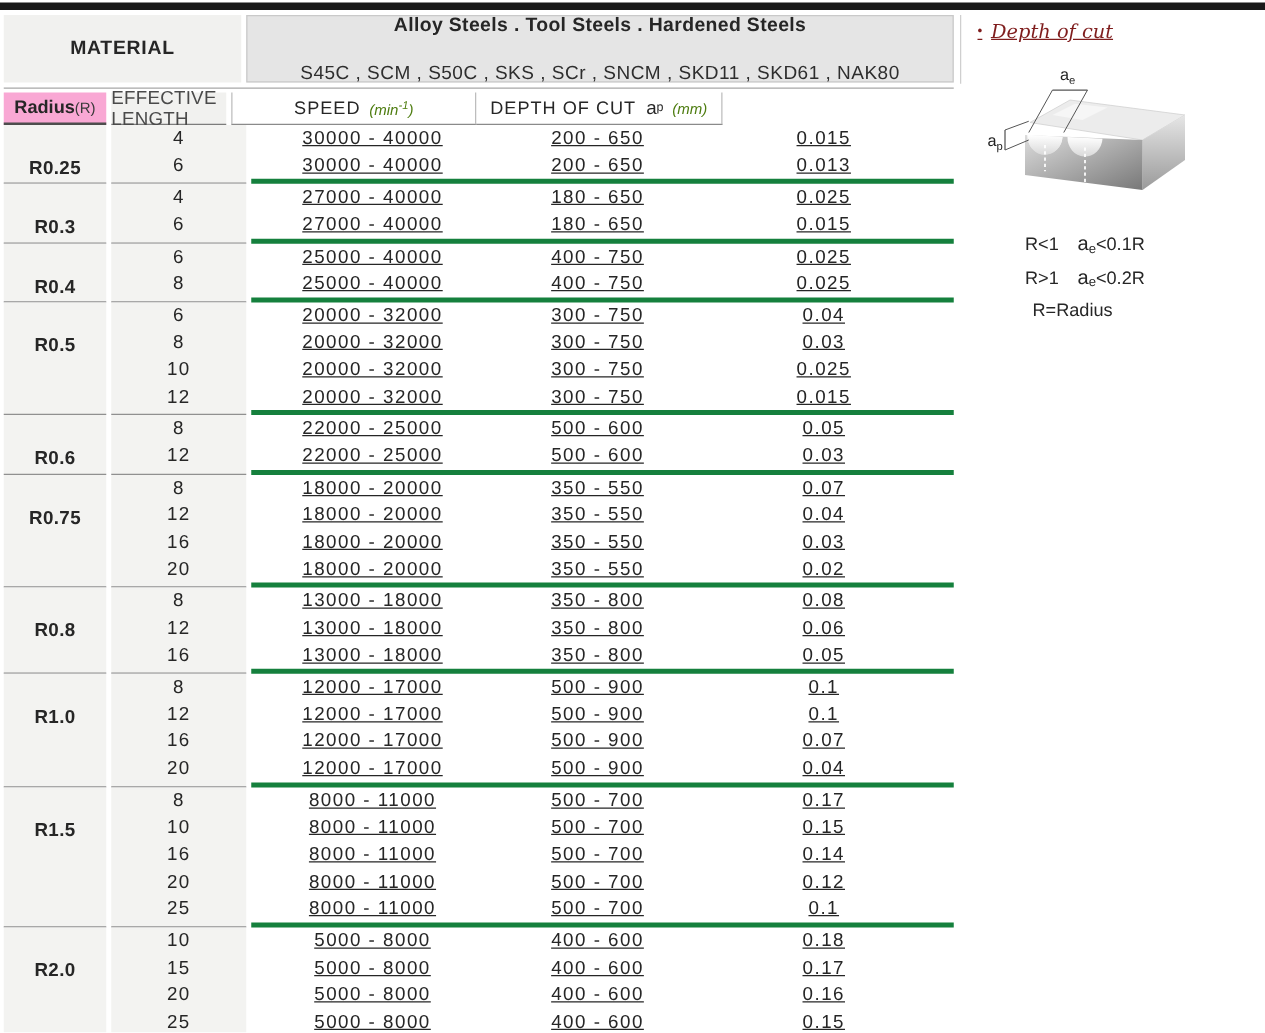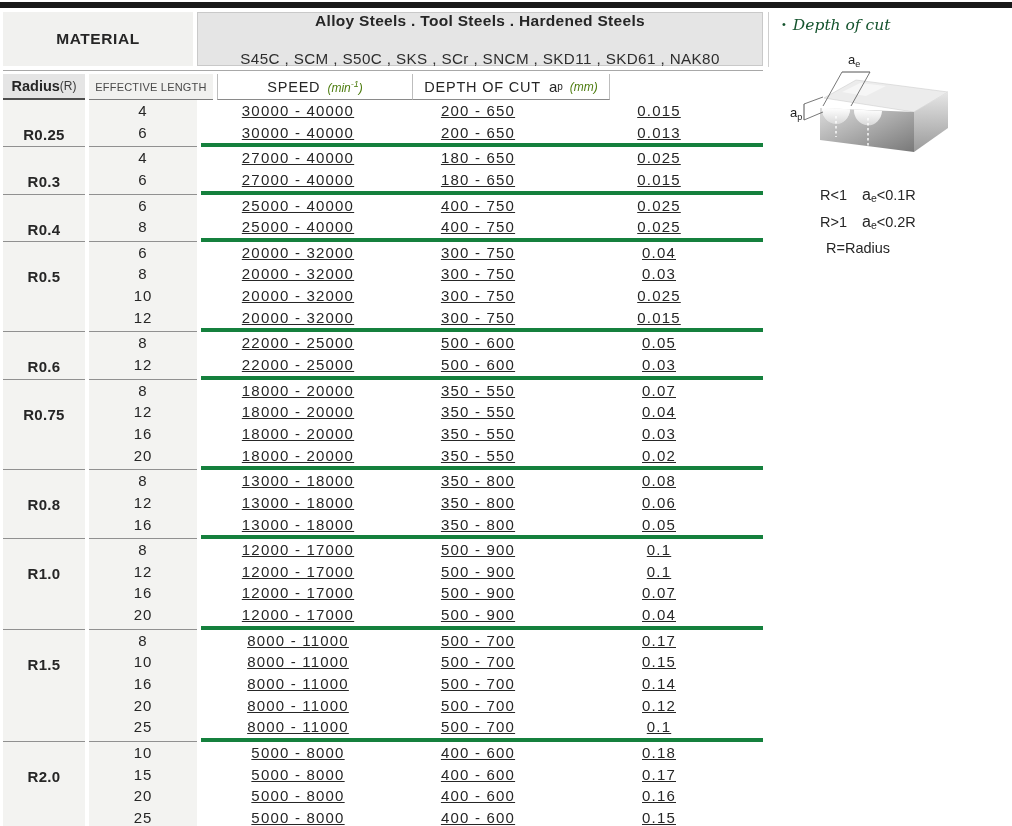--- a/index.html
+++ b/index.html
@@ -19,24 +19,24 @@
   .alloy-cell { flex:1; border:1px solid #c9c9c9; background:#e5e5e5; display:flex; flex-direction:column;
                 align-items:center; justify-content:center; gap:20px; }
   .alloy-title { font-weight:bold; font-size:15.5px; letter-spacing:.3px; }
   .alloy-grades { font-size:15.2px; letter-spacing:.4px; color:#2e2e2e; }
 
   .hr-line { height:1px; background:#a8a8a8; margin-top:4px; }
 
   .col-header-row { display:flex; margin-top:3px; height:26px; }
   .hcell { display:flex; align-items:center; justify-content:center; }
   .gutter { width:4px; }
-  .radius-h { width:82px; background:#e5e5e5; border-bottom:2px solid #4d4d4d; font-size:14.5px;justify-content:center; }
+  .radius-h { width:82px; background:#f9a8d4; border-bottom:2px solid #4d4d4d; font-size:14.5px;justify-content:center; }
   .radius-h b { font-weight:bold; }
   .radius-h .small { font-size:12px; color:#3a3a3a; }
-  .len-h { width:124px; background:#f1f1ef; border-bottom:1px solid #7c7c7c; font-size:11px;
+  .len-h { width:92px; background:#f1f1ef; border-bottom:1px solid #7c7c7c; font-size:15px;
            color:#4a4a4a; letter-spacing:.2px; }
   .speed-h { width:194px; border-left:1px solid #bdbdbd; border-right:1px solid #bdbdbd; border-bottom:1px solid #8a8a8a; }
   .feed-h  { width:166px; border-right:1px solid #bdbdbd; border-bottom:1px solid #8a8a8a; }
   .depth-h { width:196px; border-right:1px solid #bdbdbd; border-bottom:1px solid #8a8a8a; }
   .h-main { font-size:14.5px; letter-spacing:.8px;text-align:center; }
   .h-unit { font-size:12px; color:#4d7c0f; margin-left:7px;font-style:italic; }
   .h-unit sup { font-size:9px; }
   .sym-a { font-size:15px; margin-left:8px; }
   .sym-sub { font-size:10px; vertical-align:-3px; }
 
@@ -46,21 +46,21 @@
                  font-weight:bold; font-size:15px; text-align:center; padding-top:26px; letter-spacing:.3px; }
   .len-col { width:108px; background:#f3f3f1; border-bottom:1px solid #909090; }
   .data-col { flex:1; border-bottom:4px solid #15803d;text-decoration:underline; }
   .lrow { height:21.65px; line-height:21.65px; text-align:center; font-size:15px; letter-spacing:1px; }
   .drow { height:21.65px; line-height:21.65px; display:grid; grid-template-columns:194px 166px 196px; }
   .drow span { text-align:center; font-size:15px; letter-spacing:1.2px; }
 
   
   .vsep { position:absolute; left:768px; top:12px; width:1px; height:55px; background:#cfcfcf; }
   .side-panel { position:absolute; left:782px; top:16px; width:226px; }
-  .panel-title { font-family:"DejaVu Serif", serif; font-style:italic; font-size:15.5px; color:#14532d; }
+  .panel-title { font-family:"DejaVu Serif", serif; font-style:italic; font-size:15.5px; color:#7f1d1d;text-decoration:underline; }
   .panel-title .bullet { font-family:"Liberation Sans", sans-serif; font-style:normal; font-size:11px;
                          vertical-align:2px; margin-right:7px; }
   .diagram-wrap { margin:16px 0 0 8px; }
   .rules { margin:14px 0 0 38px; font-size:14.5px; }
   .rule { margin-bottom:9px; }
   .rule .cond { display:inline-block; width:42px; }
   .rule .big-a { font-size:16px; }
   .rule .sub { font-size:10.5px; vertical-align:-2px; }
   .note { margin:3px 0 0 44px; font-size:14.5px; }
 </style>

